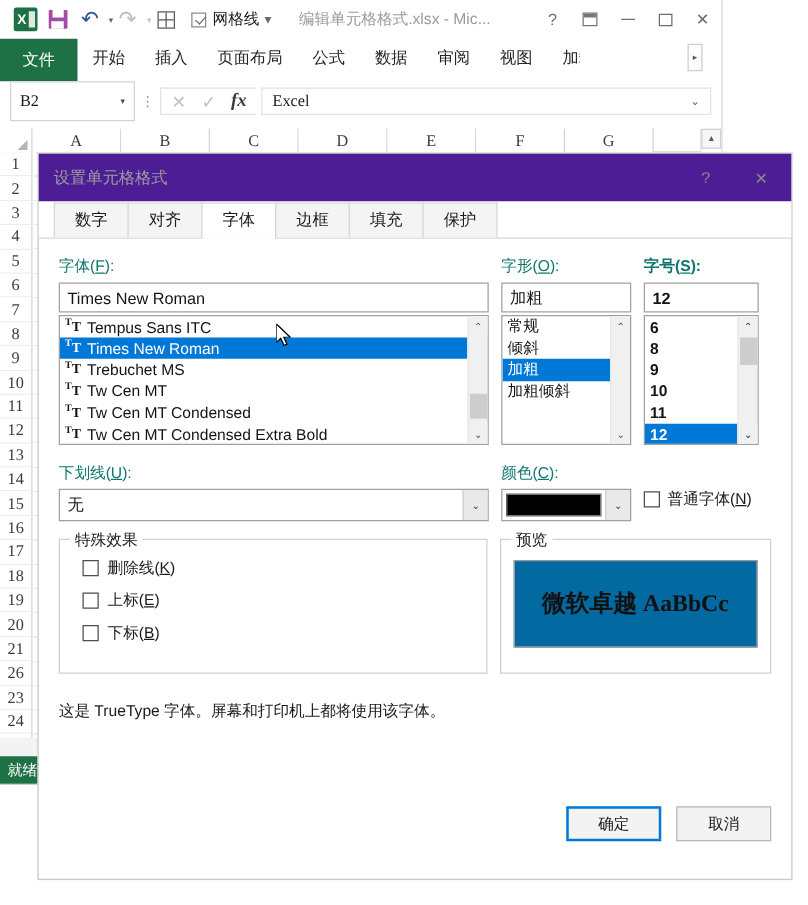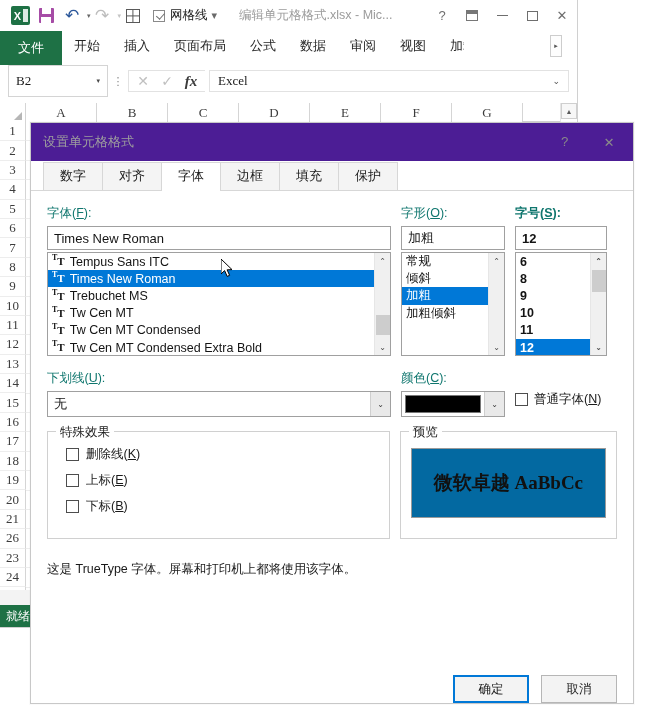--- a/index.html
+++ b/index.html
@@ -546,21 +546,21 @@
     margin-top: 22px;
     font-size: 12.5px;
     color: #1a1a1a;
   }
 
   
   #dlg-footer {
     position: absolute;
     left: 0; right: 0; bottom: 0;
     height: 58px;
-    display: flex; align-items: flex-end; justify-content: flex-end;
+    display: flex; align-items: flex-start; justify-content: flex-end;
     padding-right: 16px;
     gap: 12px;
   }
   .dlg-btn {
     width: 76px; height: 28px;
     border: 1px solid #b6b6b6;
     background: #f3f3f3;
     font-size: 12.5px; color: #1a1a1a;
     display: flex; align-items: center; justify-content: center;
   }

